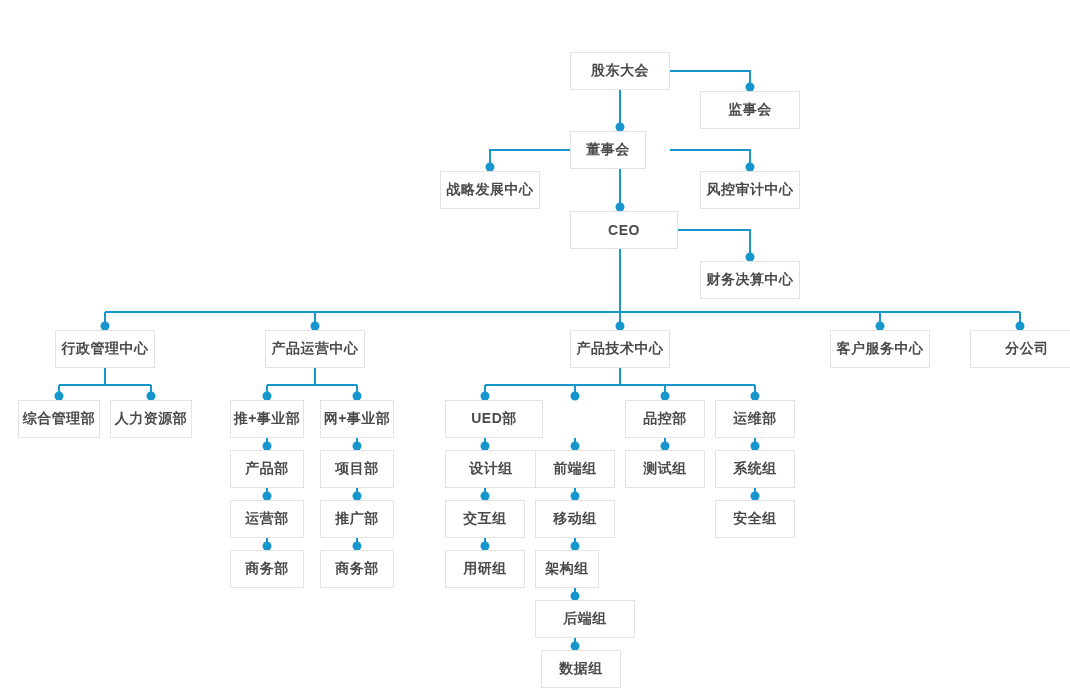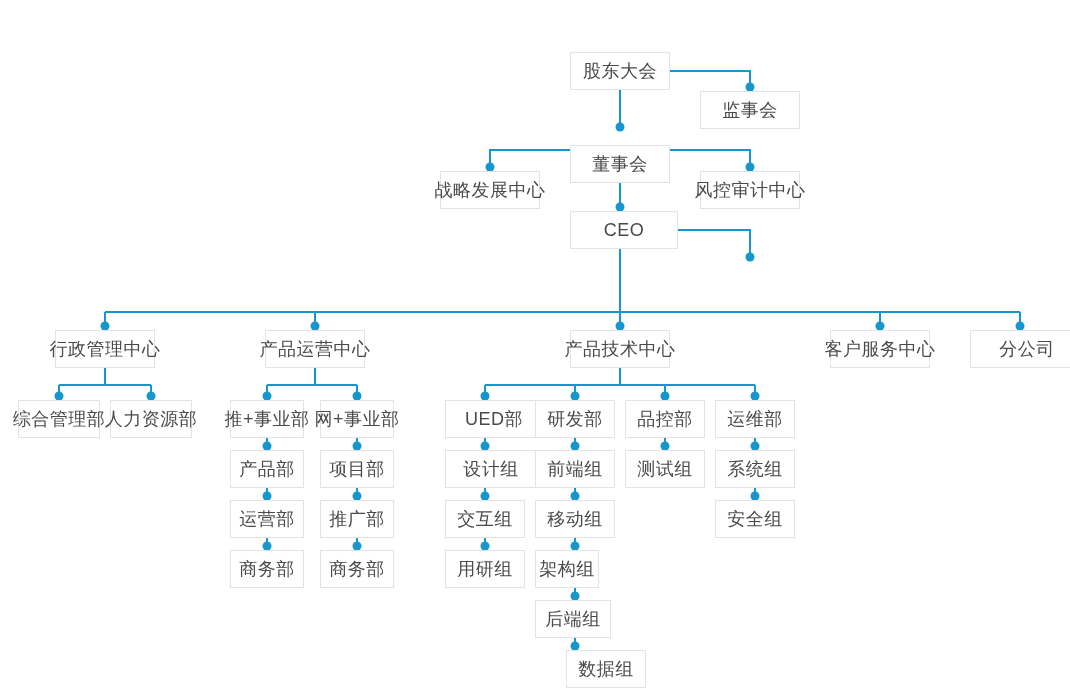--- a/index.html
+++ b/index.html
@@ -32,27 +32,28 @@
   #wires circle{
     fill:var(--connector);
     stroke:none;
   }
   .node{
     position:absolute;
     height:38px;
     background:var(--node-background);
     border:1px solid var(--node-border);
     color:var(--node-text);
-    font-size:18px;
+    font-size:14px;
     letter-spacing:0.5px;
     display:flex;
     align-items:center;
     justify-content:center;
     white-space:nowrap;
     cursor:default;
+    font-weight:bold;
   }
 </style>
 </head>
 <body>
 
 <div class="canvas">
 
   <svg id="wires" viewBox="0 0 1070 689" xmlns="http://www.w3.org/2000/svg">
 
     <path d="M670 71 H750 V91"></path>
@@ -110,52 +111,52 @@
     <circle cx="575" cy="546" r="4.5"></circle>
     <circle cx="575" cy="596" r="4.5"></circle>
     <circle cx="575" cy="646" r="4.5"></circle>
     <circle cx="665" cy="446" r="4.5"></circle>
     <circle cx="755" cy="446" r="4.5"></circle>
     <circle cx="755" cy="496" r="4.5"></circle>
   </svg>
 
   <div class="node" style="left:570px;top:52px;width:100px">股东大会</div>
   <div class="node" style="left:700px;top:91px;width:100px">监事会</div>
-  <div class="node" style="left:570px;top:145px;width:100px">董事会</div>
+  <div class="node" style="left:570px;top:131px;width:76px">董事会</div>
   <div class="node" style="left:440px;top:171px;width:100px">战略发展中心</div>
   <div class="node" style="left:700px;top:171px;width:100px">风控审计中心</div>
   <div class="node" style="left:570px;top:211px;width:108px">CEO</div>
+  <div class="node" style="left:700px;top:261px;width:100px">财务决算中心</div>
 
   <div class="node" style="left:55px;top:330px;width:100px">行政管理中心</div>
   <div class="node" style="left:265px;top:330px;width:100px">产品运营中心</div>
   <div class="node" style="left:570px;top:330px;width:100px">产品技术中心</div>
   <div class="node" style="left:830px;top:330px;width:100px">客户服务中心</div>
   <div class="node" style="left:970px;top:330px;width:114px">分公司</div>
 
   <div class="node" style="left:18px;top:400px;width:82px">综合管理部</div>
   <div class="node" style="left:110px;top:400px;width:82px">人力资源部</div>
 
   <div class="node" style="left:230px;top:400px;width:74px">推+事业部</div>
   <div class="node" style="left:320px;top:400px;width:74px">网+事业部</div>
   <div class="node" style="left:230px;top:450px;width:74px">产品部</div>
   <div class="node" style="left:320px;top:450px;width:74px">项目部</div>
   <div class="node" style="left:230px;top:500px;width:74px">运营部</div>
   <div class="node" style="left:320px;top:500px;width:74px">推广部</div>
   <div class="node" style="left:230px;top:550px;width:74px">商务部</div>
   <div class="node" style="left:320px;top:550px;width:74px">商务部</div>
 
   <div class="node" style="left:445px;top:400px;width:98px">UED部</div>
-  <div class="node" style="left:535px;top:400px;width:80px">研发部</div>
   <div class="node" style="left:625px;top:400px;width:80px">品控部</div>
   <div class="node" style="left:715px;top:400px;width:80px">运维部</div>
   <div class="node" style="left:445px;top:450px;width:92px">设计组</div>
   <div class="node" style="left:535px;top:450px;width:80px">前端组</div>
   <div class="node" style="left:625px;top:450px;width:80px">测试组</div>
   <div class="node" style="left:715px;top:450px;width:80px">系统组</div>
   <div class="node" style="left:445px;top:500px;width:80px">交互组</div>
   <div class="node" style="left:535px;top:500px;width:80px">移动组</div>
   <div class="node" style="left:715px;top:500px;width:80px">安全组</div>
   <div class="node" style="left:445px;top:550px;width:80px">用研组</div>
   <div class="node" style="left:535px;top:550px;width:64px">架构组</div>
-  <div class="node" style="left:535px;top:600px;width:76px">后端组</div>
-  <div class="node" style="left:566px;top:650px;width:80px">数据组</div>
+  <div class="node" style="left:535px;top:600px;width:100px">后端组</div>
+  <div class="node" style="left:541px;top:650px;width:80px">数据组</div>
 
 </div>
 
 </body></html>

